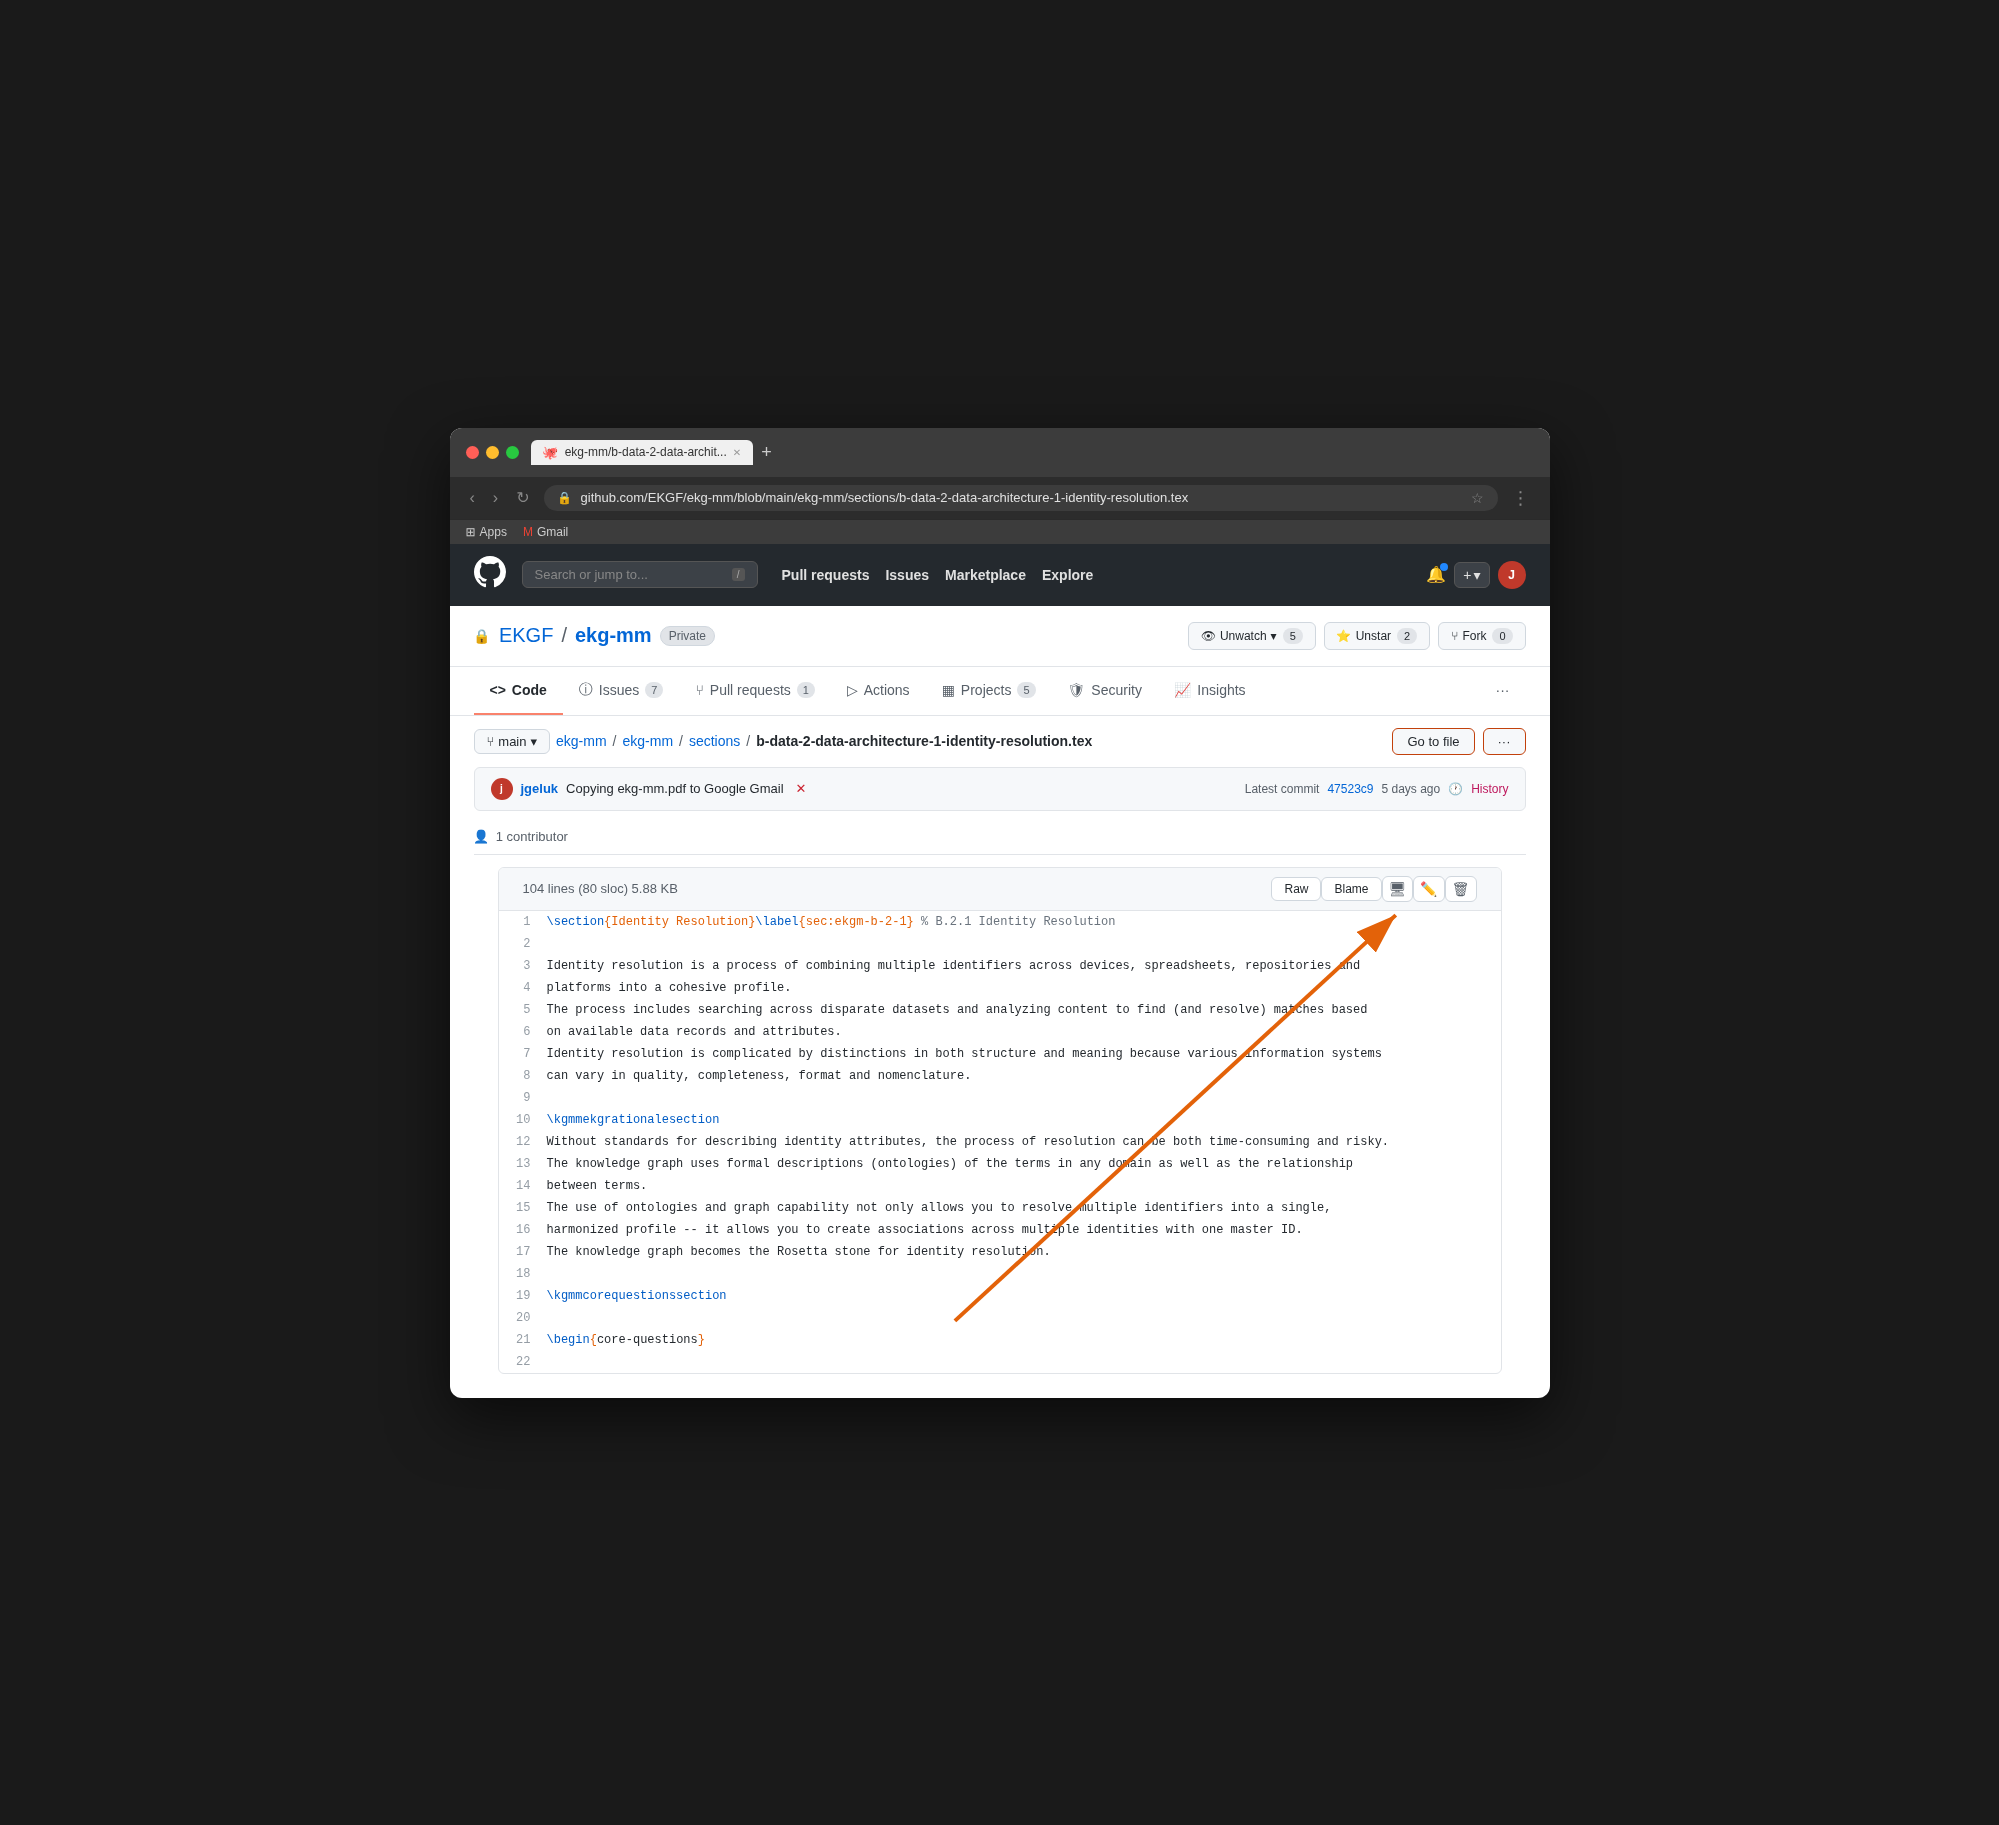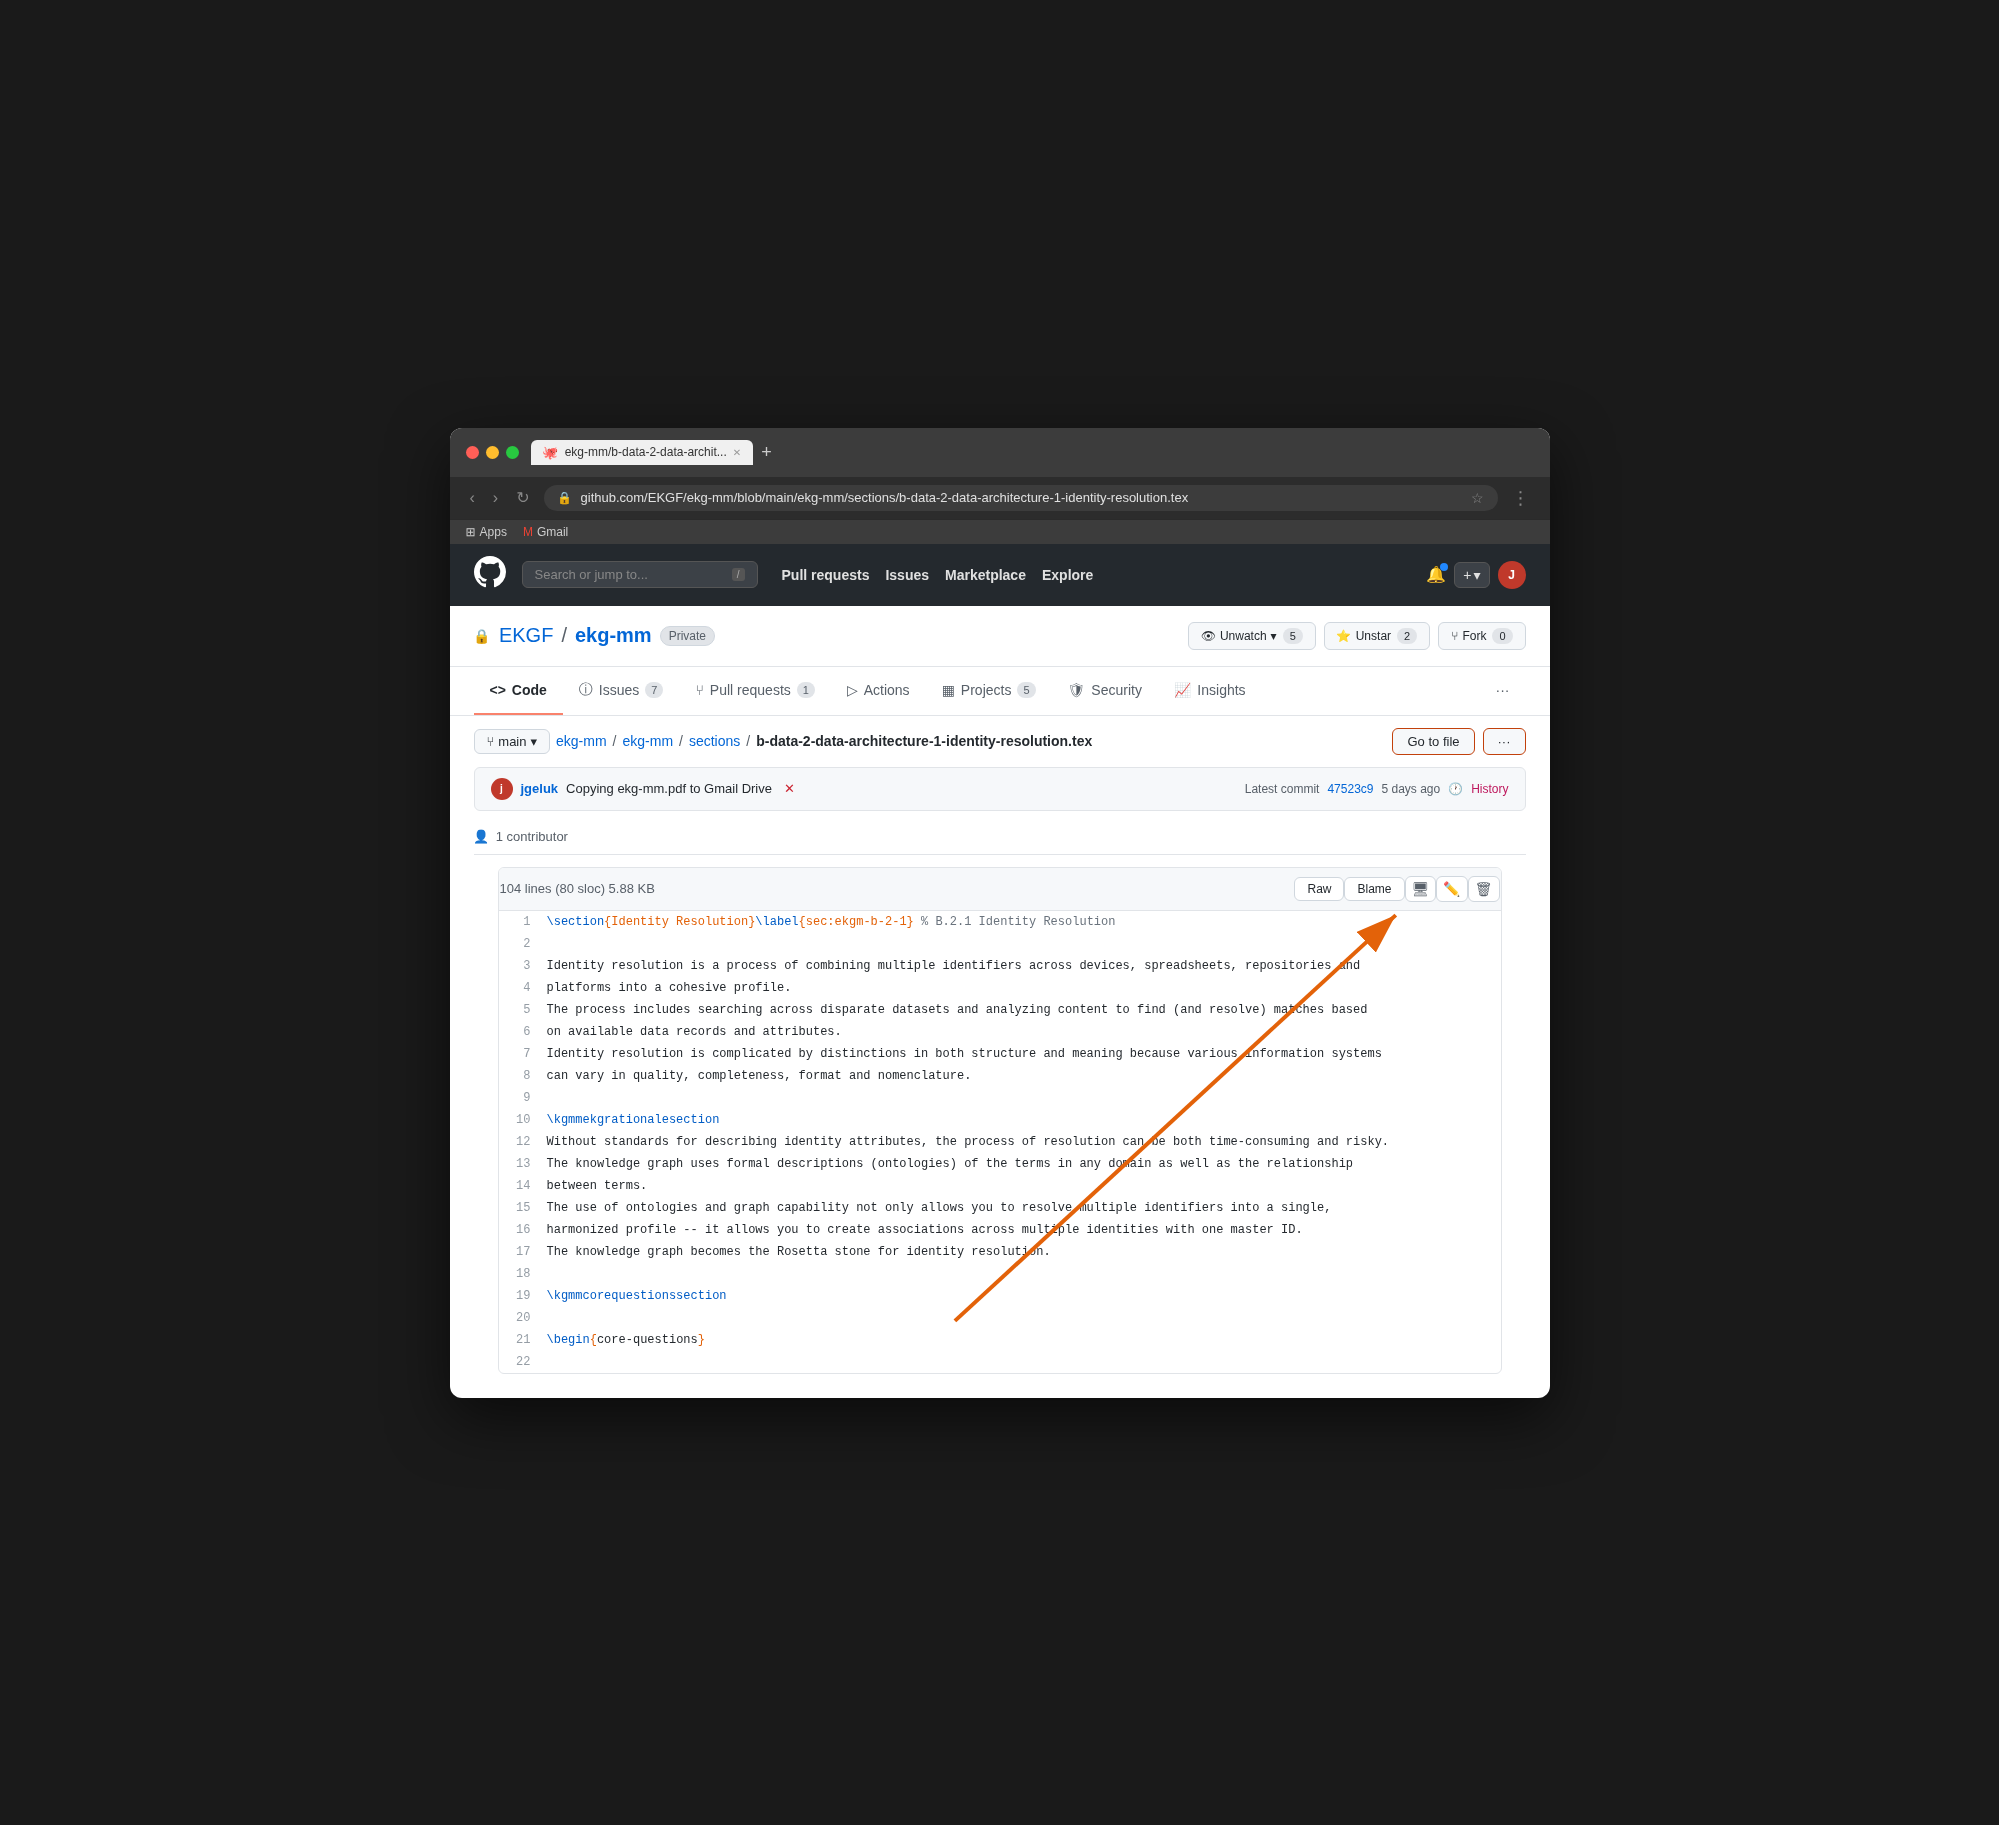--- a/index.html
+++ b/index.html
@@ -62,21 +62,21 @@
     .commit-author { display: flex; align-items: center; gap: 8px; font-size: 13px; }
     .author-avatar { width: 22px; height: 22px; border-radius: 50%; background: #c0392b; display: flex; align-items: center; justify-content: center; color: white; font-size: 10px; font-weight: bold; }
     .commit-author-name { color: #0366d6; font-weight: 600; cursor: pointer; }
     .commit-message { color: #24292e; }
     .commit-x { color: #cb2431; cursor: pointer; margin-left: 4px; }
     .commit-meta { display: flex; align-items: center; gap: 8px; font-size: 12px; color: #586069; }
     .commit-hash { color: #0366d6; cursor: pointer; }
     .history-btn { display: flex; align-items: center; gap: 4px; color: #be185d; font-size: 12px; cursor: pointer; }
     .contributor-bar { margin: 0 24px 12px; padding: 10px 0; font-size: 13px; color: #586069; display: flex; align-items: center; gap: 6px; border-bottom: 1px solid #e1e4e8; }
     .file-viewer { margin: 0 24px 24px; border: 1px solid #e1e4e8; border-radius: 6px; overflow: hidden; }
-    .file-header { background: #f6f8fa; padding: 8px 1px; display: flex; align-items: center; justify-content: space-between; border-bottom: 1px solid #e1e4e8; }
+    .file-header { background: #f6f8fa; padding: 8px 24px; display: flex; align-items: center; justify-content: space-between; border-bottom: 1px solid #e1e4e8; }
     .file-info { font-size: 13px; color: #586069; }
     .file-header-actions { display: flex; align-items: center; }
     .file-action-btn { padding: 4px 12px; border: 1px solid #d0d7de; border-radius: 6px; background: #fff; font-size: 12px; cursor: pointer; color: #24292e; font-weight: 500; }
     .file-icon-btn { padding: 4px 6px; border: 1px solid #d0d7de; border-radius: 6px; background: #fff; font-size: 14px; cursor: pointer; color: #586069; }
     .code-area { font-family: 'SFMono-Regular', Consolas, 'Liberation Mono', Menlo, monospace; font-size: 12px; overflow-x: auto; }
     .code-line { display: flex; align-items: flex-start; min-height: 20px; }
     .line-num { min-width: 48px; text-align: right; padding: 1px 16px 1px 0; color: #959da5; user-select: none; font-size: 12px; line-height: 20px; }
     .line-content { padding: 1px 16px 1px 0; color: #24292e; white-space: pre; line-height: 20px; flex: 1; }
     .file-viewer-wrapper { position: relative; }
   </style>
@@ -236,21 +236,21 @@
       <div class="file-path-actions">
         <button class="go-to-file-btn">Go to file</button>
         <button class="go-to-file-btn">···</button>
       </div>
     </div>
 
     <div class="commit-bar">
       <div class="commit-author">
         <div class="author-avatar">j</div>
         <span class="commit-author-name">jgeluk</span>
-        <span class="commit-message">Copying ekg-mm.pdf to Gmail Drive</span>
+        <span class="commit-message">Copying ekg-mm.pdf to Google Gmail</span>
         <span class="commit-x">✕</span>
       </div>
       <div class="commit-meta">
         <span>Latest commit</span>
         <span class="commit-hash">47523c9</span>
         <span>5 days ago</span>
         <span>🕐</span>
         <span class="history-btn">History</span>
       </div>
     </div>

